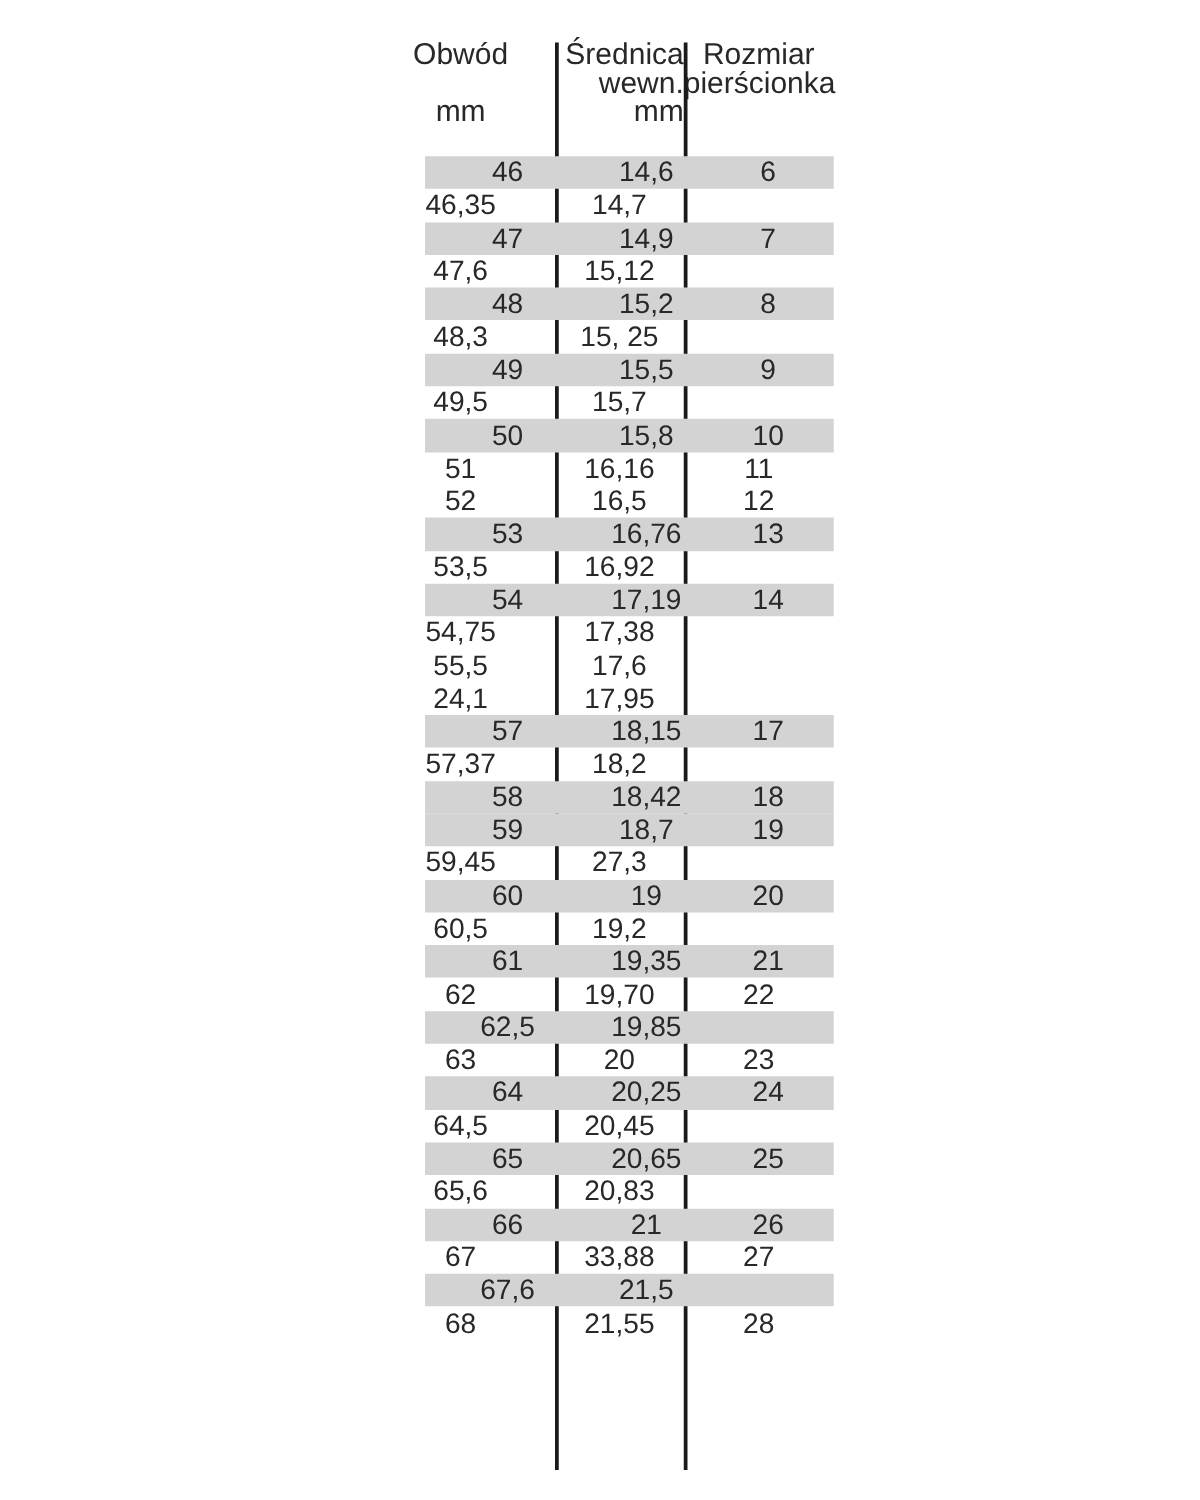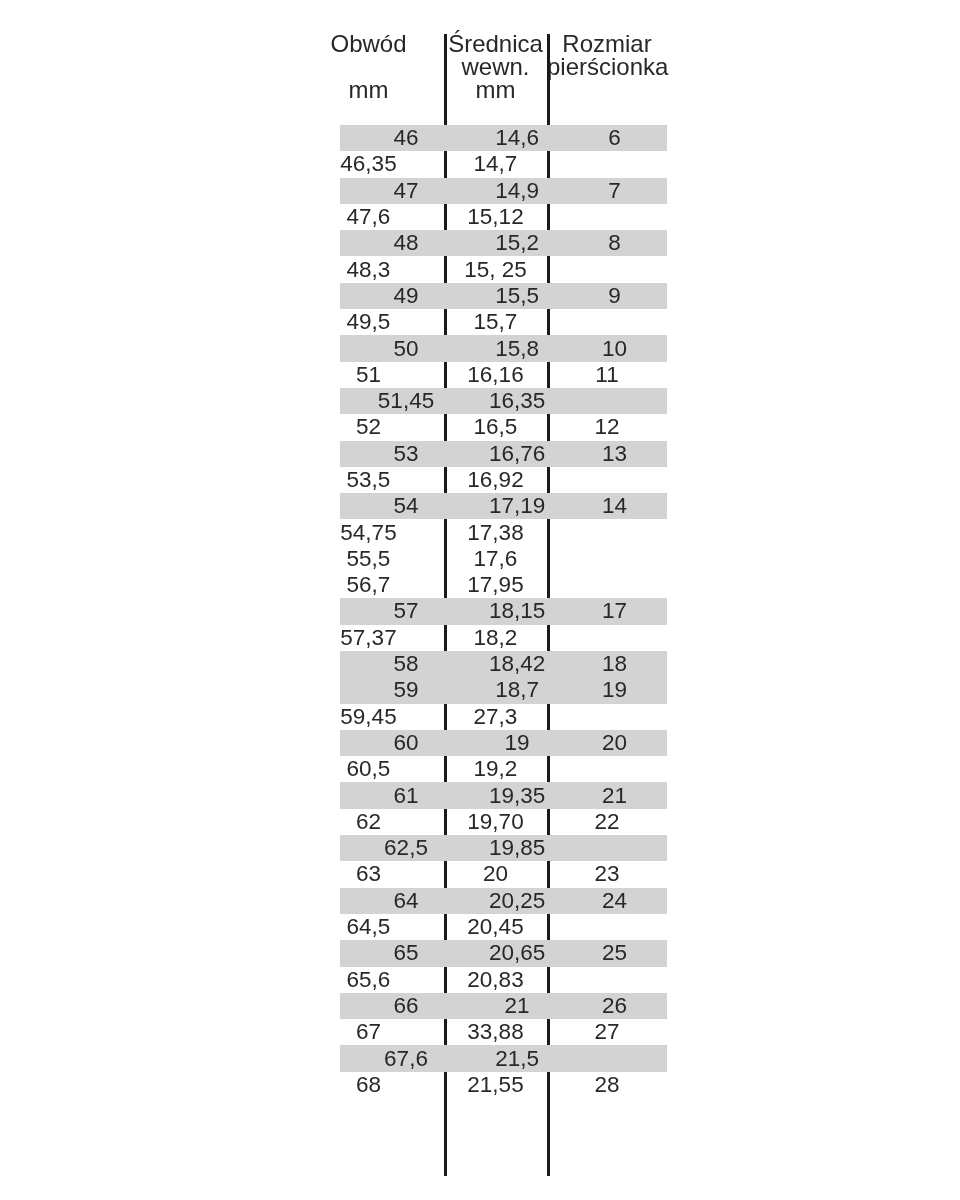--- a/index.html
+++ b/index.html
@@ -27,21 +27,21 @@
     width: 374px;
     display: flex;
   }
   .hcell {
     text-align: center;
     font-size: 24px;
     line-height: 23px;
     white-space: nowrap;
   }
   .h1 { width: 151px; }
-  .h2 { width: 103px; }
+  .h2 { width: 103px; text-align: right; }
   .h3 { width: 120px; }
   .hgap { margin-top: 23px; }
   
   .divider {
     position: absolute;
     top: 34px;
     width: 3px;
     height: 1142px;
     background: var(--line);
   }
@@ -145,25 +145,20 @@
       <div class="row shaded">
         <div class="cell c0">50</div>
         <div class="cell c1">15,8</div>
         <div class="cell c2">10</div>
       </div>
       <div class="row">
         <div class="cell c0">51</div>
         <div class="cell c1">16,16</div>
         <div class="cell c2">11</div>
       </div>
-      <div class="row shaded">
-        <div class="cell c0">51,45</div>
-        <div class="cell c1">16,35</div>
-        <div class="cell c2"></div>
-      </div>
       <div class="row">
         <div class="cell c0">52</div>
         <div class="cell c1">16,5</div>
         <div class="cell c2">12</div>
       </div>
       <div class="row shaded">
         <div class="cell c0">53</div>
         <div class="cell c1">16,76</div>
         <div class="cell c2">13</div>
       </div>
@@ -181,21 +176,21 @@
         <div class="cell c0">54,75</div>
         <div class="cell c1">17,38</div>
         <div class="cell c2"></div>
       </div>
       <div class="row">
         <div class="cell c0">55,5</div>
         <div class="cell c1">17,6</div>
         <div class="cell c2"></div>
       </div>
       <div class="row">
-        <div class="cell c0">56,7</div>
+        <div class="cell c0">24,1</div>
         <div class="cell c1">17,95</div>
         <div class="cell c2"></div>
       </div>
       <div class="row shaded">
         <div class="cell c0">57</div>
         <div class="cell c1">18,15</div>
         <div class="cell c2">17</div>
       </div>
       <div class="row">
         <div class="cell c0">57,37</div>

